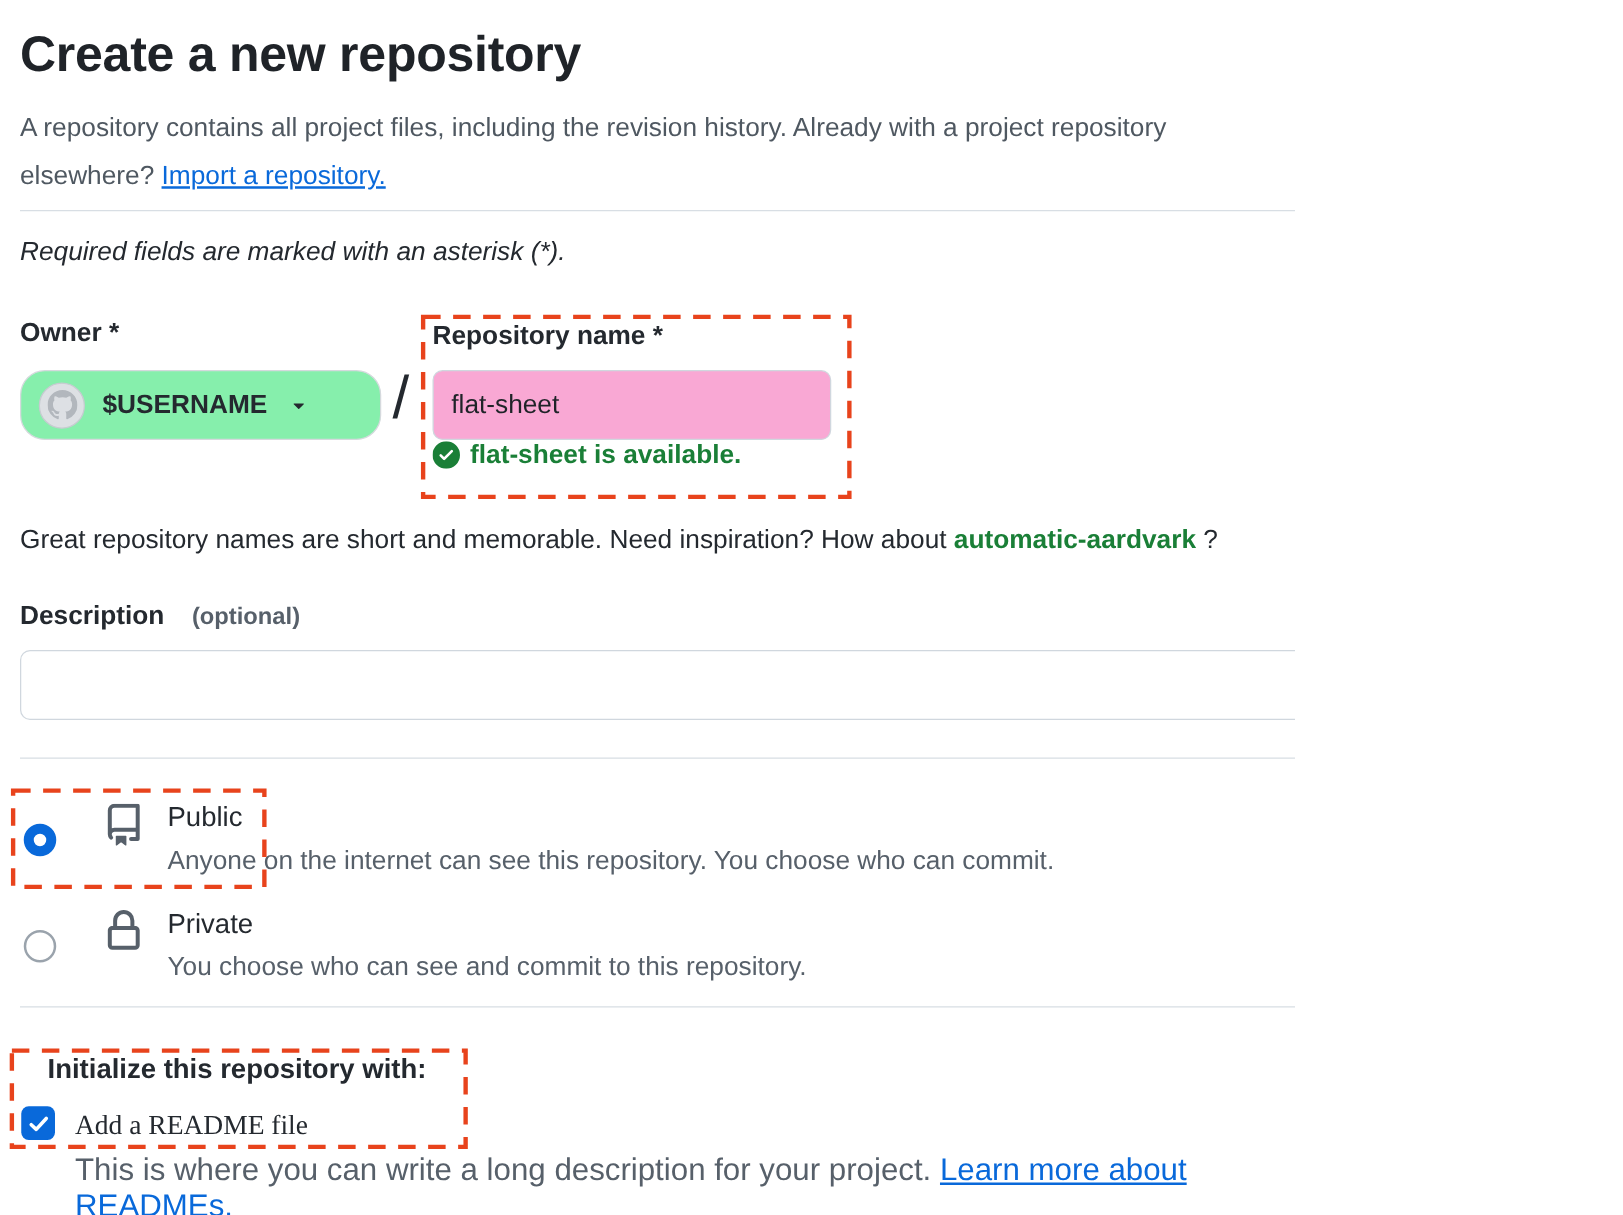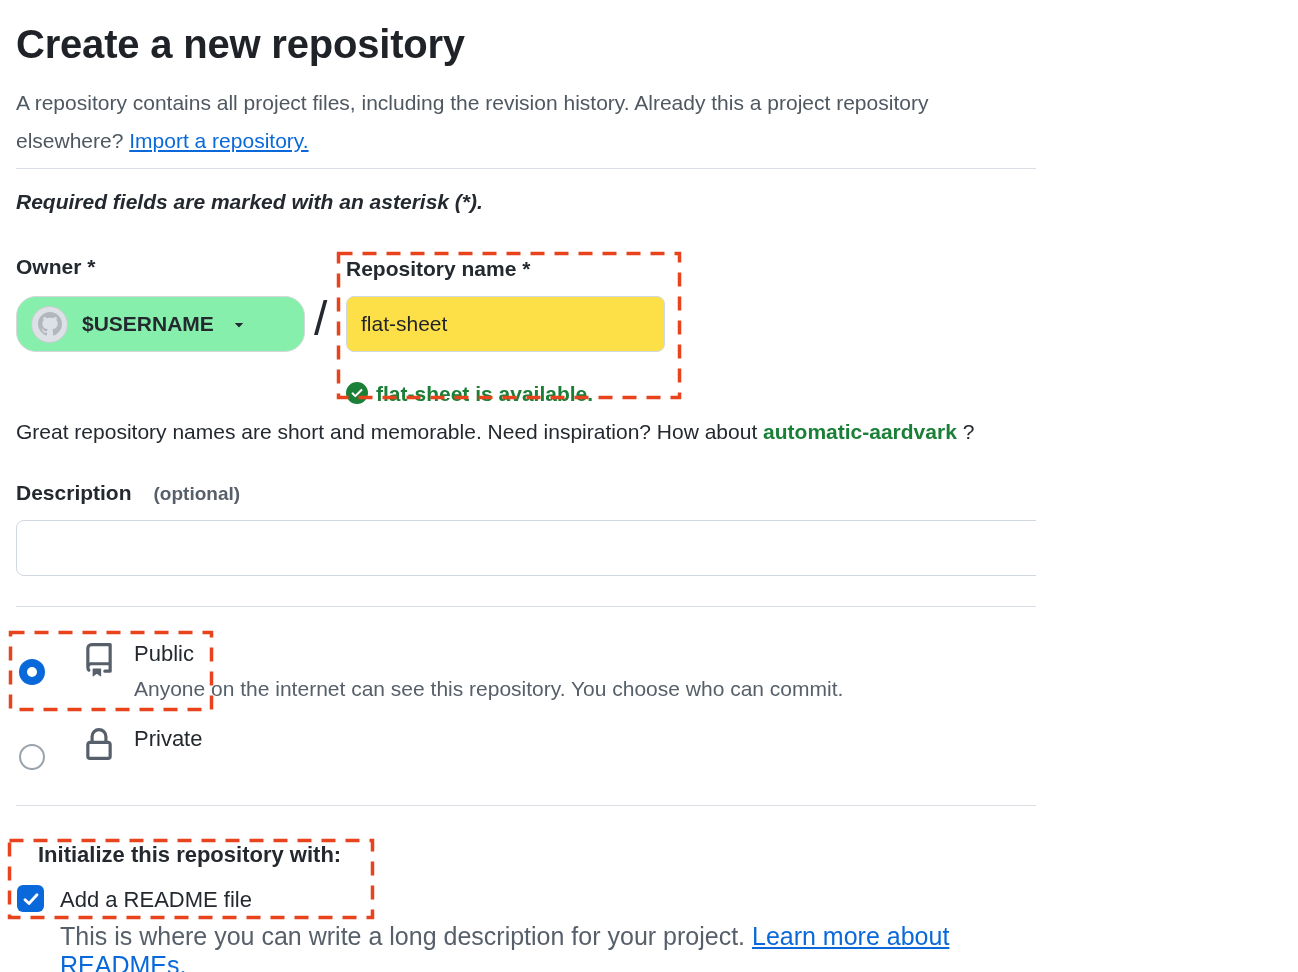--- a/index.html
+++ b/index.html
@@ -13,41 +13,41 @@
 
   .intro { left:16px; top:84px; font-size:21px; line-height:38px; color:#4f5861; }
   .intro .line { display:block; }
   a.blue-link { color:#0969da; text-decoration:underline; cursor:pointer; }
 
   .divider { left:16px; width:1268px; height:1px; background:#d8dee4; }
   .div1 { top:168px; }
   .div2 { top:606px; }
   .div3 { top:805px; }
 
-  .required-note { left:16px; top:190px; font-size:21px; font-style:italic; color:#24292f;font-weight:bold; }
+  .required-note { left:16px; top:190px; font-size:21px; font-style:italic; color:#24292f; }
 
   .field-label { font-size:21px; font-weight:700; color:#24292f; }
   .owner-label { left:16px; top:255px; }
   .repo-label  { left:346px; top:257px; }
 
   .owner-btn { left:16px; top:296px; width:289px; height:56px; background:#86efac;
     border:1px solid #d5d9dd; border-radius:20px; display:flex; align-items:center;
     padding:0 14px; cursor:pointer; }
   .avatar { width:37px; height:37px; border-radius:50%; background:#dde0e4;
     border:1px solid #c7cbd1; display:flex; align-items:center; justify-content:center; flex:none; }
   .owner-name { font-size:21px; font-weight:700; color:#24292f; margin-left:14px; }
   .caret { margin-left:16px; display:flex; align-items:center; }
 
   .slash { left:314px; top:291px; font-size:48px; font-weight:400; color:#24292f; }
 
   .repo-input { left:346px; top:296px; width:319px; height:56px; border:1px solid #d0d7de;
     border-radius:8px; font-family:"Liberation Sans",sans-serif; font-size:21px; color:#1f2328;
-    padding:0 14px; outline:none; background:#fde047; }
+    padding:0 14px; outline:none; background:#f9a8d4; }
 
-  .avail { left:346px; top:382px; display:flex; gap:8px; }
+  .avail { left:346px; top:352px; display:flex; align-items:center; gap:8px; }
   .avail-text { font-size:21px; font-weight:700; color:#1a7f37; }
 
   .hint { left:16px; top:420px; font-size:21px; color:#24292f; }
   .hint .suggestion { color:#1a7f37; font-weight:700; text-decoration:none; cursor:pointer; }
 
   .desc-label-row { left:16px; top:481px; font-size:21px; }
   .desc-label { font-weight:700; color:#24292f; }
   .desc-optional { font-weight:600; font-size:19px; color:#57606a; margin-left:22px; }
 
   .desc-input { left:16px; top:520px; width:1268px; height:56px; border:1px solid #d0d7de;
@@ -68,35 +68,35 @@
   .vis-desc  { font-size:21px; color:#57606a; }
   .public-title  { left:134px; top:641px; }
   .public-desc   { left:134px; top:677px; }
   .private-title { left:134px; top:726px; }
   .private-desc  { left:134px; top:762px; }
 
   .init-label { left:16px; top:842px; font-size:22px; font-weight:700; color:#24292f;margin-left:22px; }
 
   .checkbox { left:17px; top:885px; width:27px; height:27px; background:#0969da;
     border-radius:6px; display:flex; align-items:center; justify-content:center; cursor:pointer; }
-  .readme-label { left:60px; top:887px; font-size:22px; color:#24292f; cursor:pointer; }
+  .readme-label { left:60px; top:887px; font-size:22px; color:#24292f; cursor:pointer;font-family:Liberation Serif, serif; }
 
   .readme-note { left:60px; top:922px; font-size:25px; color:#57606a; }
 
   .anno { position:absolute; pointer-events:none; }
 </style>
 </head>
 <body>
 
 <div class="page">
 
   <div class="abs h1">Create a new repository</div>
 
   <div class="abs intro">
-    <span class="line">A repository contains all project files, including the revision history. Already this a project repository</span>
+    <span class="line">A repository contains all project files, including the revision history. Already with a project repository</span>
     <span class="line"><span>elsewhere? </span><a class="blue-link">Import a repository.</a></span>
   </div>
 
   <div class="abs divider div1"></div>
 
   <div class="abs required-note">Required fields are marked with an asterisk (*).</div>
 
   <div class="abs field-label owner-label">Owner *</div>
   <div class="abs owner-btn">
     <span class="avatar">
@@ -141,20 +141,21 @@
   <div class="abs vis-title public-title">Public</div>
   <div class="abs vis-desc public-desc">Anyone on the internet can see this repository. You choose who can commit.</div>
 
   <div class="abs radio-outer radio-off radio-private"></div>
   <div class="abs vis-icon icon-private">
     <svg width="34" height="34" viewBox="0 0 16 16" aria-hidden="true">
       <path fill="#57606a" d="M4 4a4 4 0 0 1 8 0v2h.25c.966 0 1.75.784 1.75 1.75v5.5A1.75 1.75 0 0 1 12.25 15h-8.5A1.75 1.75 0 0 1 2 13.25v-5.5C2 6.784 2.784 6 3.75 6H4Zm8.25 3.5h-8.5a.25.25 0 0 0-.25.25v5.5c0 .138.112.25.25.25h8.5a.25.25 0 0 0 .25-.25v-5.5a.25.25 0 0 0-.25-.25ZM10.5 6V4a2.5 2.5 0 1 0-5 0v2Z"></path>
     </svg>
   </div>
   <div class="abs vis-title private-title">Private</div>
+  <div class="abs vis-desc private-desc">You choose who can see and commit to this repository.</div>
 
   <div class="abs divider div3"></div>
 
   <div class="abs init-label">Initialize this repository with:</div>
   <div class="abs checkbox">
     <svg width="20" height="20" viewBox="0 0 16 16" aria-hidden="true">
       <path d="M3.2 8.6 6.4 11.6 12.8 4.6" fill="none" stroke="#ffffff" stroke-width="2.3" stroke-linecap="round" stroke-linejoin="round"></path>
     </svg>
   </div>
   <div class="abs readme-label">Add a README file</div>

